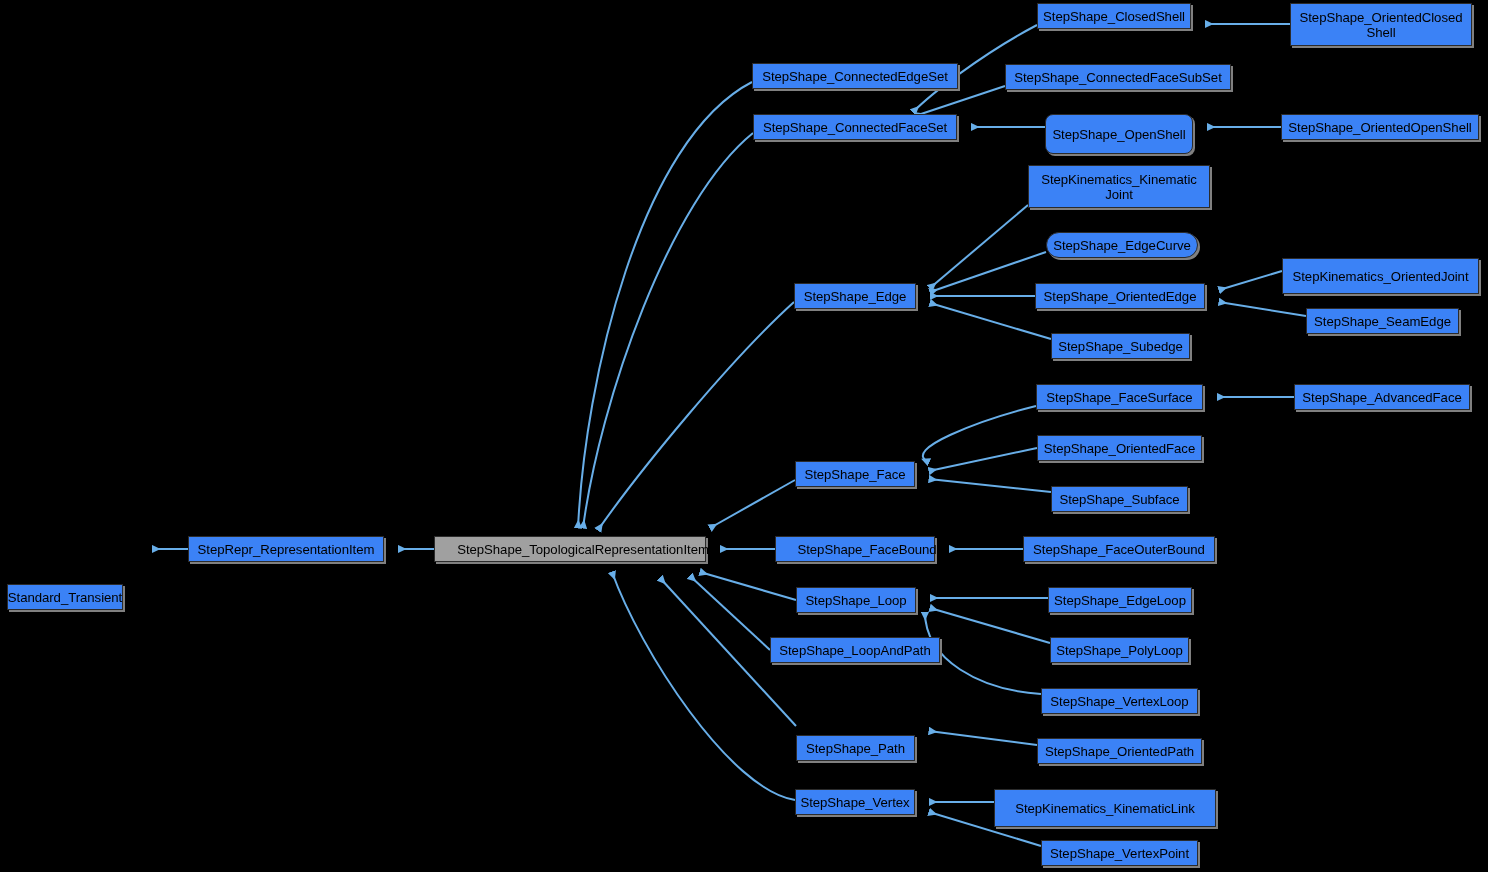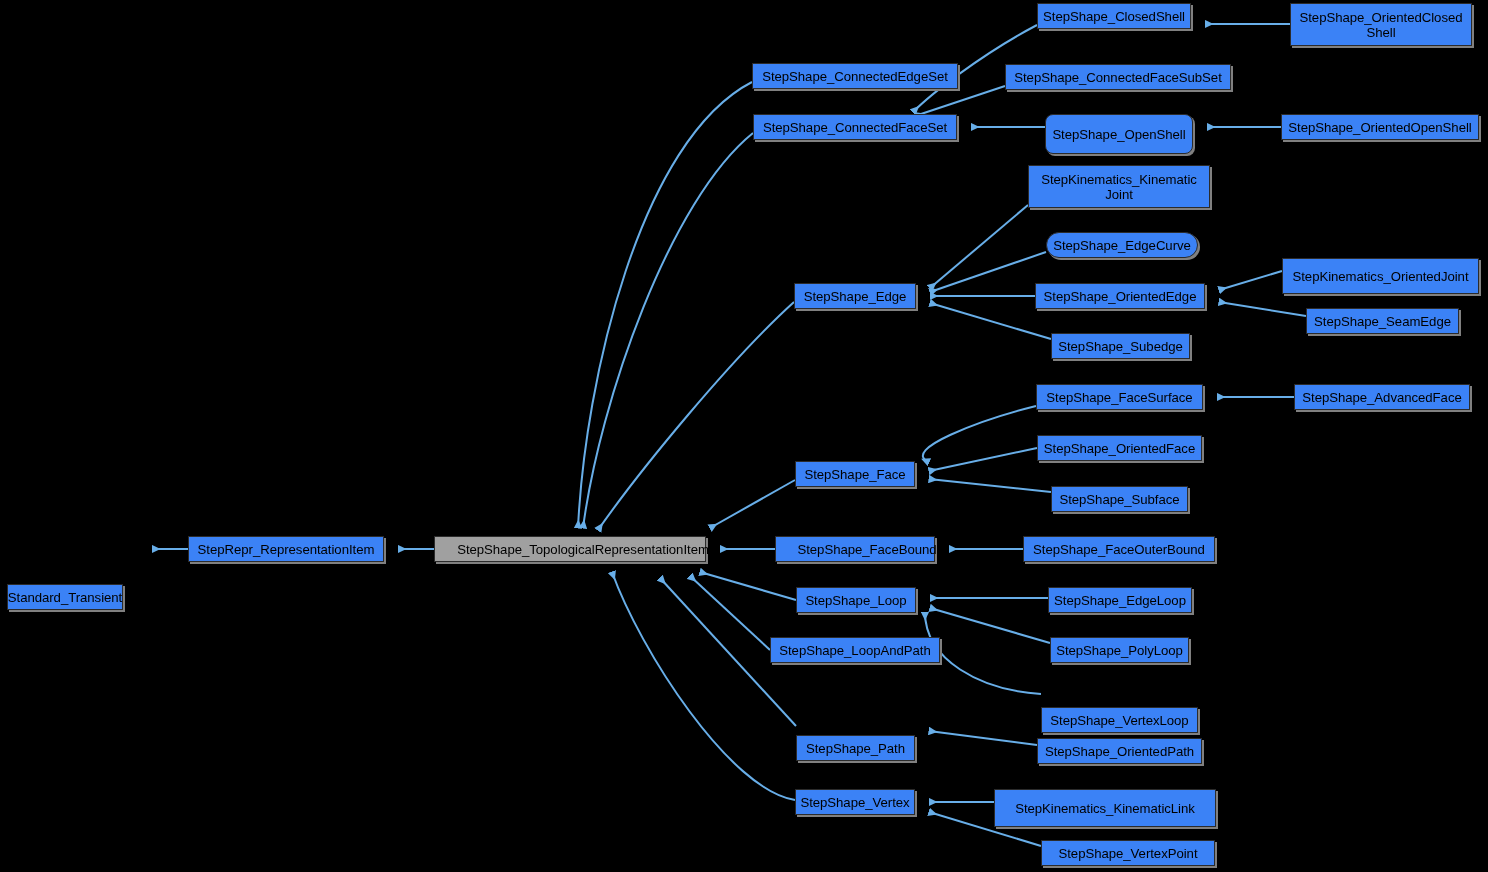--- a/index.html
+++ b/index.html
@@ -115,20 +115,20 @@
       <div class="node" style="left: 1036px; top: 384px; width: 167px; height: 26px;">StepShape_FaceSurface</div>
       <div class="node" style="left: 1037px; top: 435px; width: 165px; height: 26px;">StepShape_OrientedFace</div>
       <div class="node" style="left: 1051px; top: 486px; width: 137px; height: 26px;">StepShape_Subface</div>
       <div class="node" style="left: 1294px; top: 384px; width: 176px; height: 26px;">StepShape_AdvancedFace</div>
       <div class="node" style="left: 775px; top: 536px; width: 160px; height: 26px; padding-left: 24px;">StepShape_FaceBound</div>
       <div class="node" style="left: 1023px; top: 536px; width: 192px; height: 26px;">StepShape_FaceOuterBound</div>
       <div class="node" style="left: 796px; top: 587px; width: 120px; height: 26px;">StepShape_Loop</div>
       <div class="node" style="left: 770px; top: 637px; width: 170px; height: 26px;">StepShape_LoopAndPath</div>
       <div class="node" style="left: 1048px; top: 587px; width: 144px; height: 26px;">StepShape_EdgeLoop</div>
       <div class="node" style="left: 1050px; top: 637px; width: 139px; height: 26px;">StepShape_PolyLoop</div>
-      <div class="node" style="left: 1041px; top: 707px; width: 157px; height: 26px; text-align: center;">StepShape_VertexLoop</div>
+      <div class="node" style="left: 1041px; top: 688px; width: 157px; height: 26px; text-align: center;">StepShape_VertexLoop</div>
       <div class="node" style="left: 796px; top: 735px; width: 119px; height: 26px;">StepShape_Path</div>
       <div class="node" style="left: 1037px; top: 738px; width: 165px; height: 26px;">StepShape_OrientedPath</div>
       <div class="node" style="left: 795px; top: 789px; width: 120px; height: 26px;">StepShape_Vertex</div>
       <div class="node" style="left: 994px; top: 789px; width: 222px; height: 38px;">StepKinematics_KinematicLink</div>
-      <div class="node" style="left: 1041px; top: 840px; width: 174px; height: 26px;">StepShape_VertexPoint</div>
+      <div class="node" style="left: 1041px; top: 840px; width: 157px; height: 26px;">StepShape_VertexPoint</div>
     </div>
 </div>
 
 </body></html>

